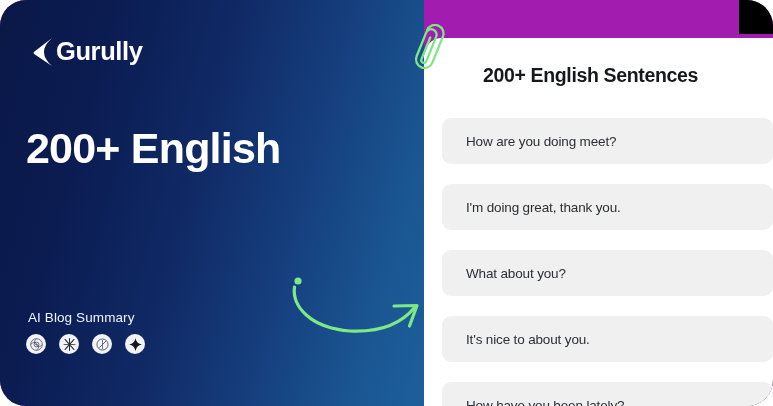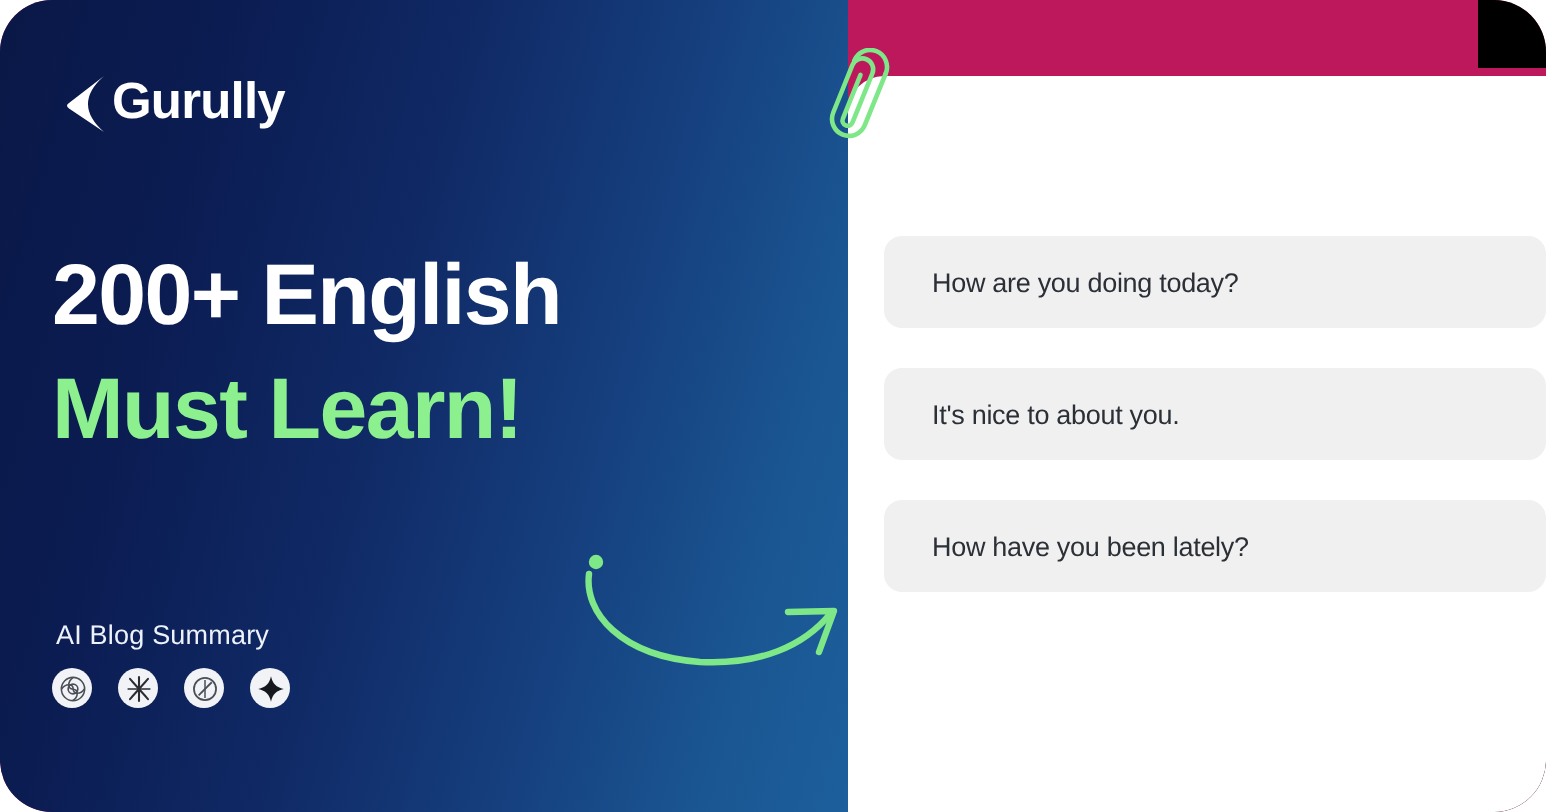--- a/index.html
+++ b/index.html
@@ -15,21 +15,21 @@
   }
 
   
   #card {
     position: absolute;
     left: 0; top: 0;
     width: 773px;
     height: 406px;
     border-radius: 26px;
     overflow: hidden;
-    background: #be185d;
+    background: #a21caf;
   }
 
   
   #corner-black-tr {
     position: absolute;
     right: 0; top: 0;
     width: 34px; height: 34px;
     background: #000000;
     z-index: 0;
   }
@@ -208,21 +208,20 @@
     <span>
       <svg id="logo-mark" viewBox="0 0 22 30">
         <path d="M21 1 L3.5 14.5 Q1.5 15.8 3.5 17.2 L21 29 Q13 22 13 15 Q13 8 21 1 Z" fill="#ffffff"></path>
       </svg>
     </span>
     <span id="logo-text">Gurully</span>
   </div>
 
   <div id="headline">
     <div>200+ English</div>
-    <div class="accent">Must Learn!</div>
   </div>
 
   <div id="subtitle">AI Blog Summary</div>
 
   <div id="ai-icons">
     <span class="ai-icon">
       <svg width="15" height="15" viewBox="0 0 16 16">
         <g fill="none" stroke="#4a4f57" stroke-width="0.85">
           <circle cx="8" cy="8" r="6.2"></circle>
           <path d="M8 1.9 C5 4 5 8 8 8.1 C11 8.2 11 12 8 14.1"></path>
@@ -259,22 +258,25 @@
     </span>
   </div>
 
   <svg id="arrow" viewBox="0 0 140 66">
     <circle cx="10" cy="5" r="3.6" fill="#7ee787"></circle>
     <path d="M6.5 11 C4 30 22 52 62 55 C92 56.5 114 47 127 31" fill="none" stroke="#7ee787" stroke-width="3.2" stroke-linecap="round"></path>
     <path d="M106 30 L129 29.5 L121.5 50" fill="none" stroke="#7ee787" stroke-width="3.2" stroke-linecap="round" stroke-linejoin="round"></path>
   </svg>
 
   <div id="right-panel">
+    <div id="panel-title">200+ English Sentences</div>
     <div id="sentence-list">
-      <div class="sentence-item">How are you doing today?</div>
+      <div class="sentence-item">How are you doing meet?</div>
+      <div class="sentence-item">I'm doing great, thank you.</div>
+      <div class="sentence-item">What about you?</div>
       <div class="sentence-item">It's nice to about you.</div>
       <div class="sentence-item">How have you been lately?</div>
     </div>
   </div>
 
   <svg id="paperclip" viewBox="0 0 46 54">
     <g fill="none" stroke="#7ee787" stroke-width="2.3" stroke-linecap="round" stroke-linejoin="round" transform="rotate(22 23 27)">
       <path d="M30.5 8.5 L30.5 36.5 A8.5 8.5 0 0 1 13.5 36.5 L13.5 11 A5.4 5.4 0 0 1 24.3 11 L24.3 37.5 A2.6 2.6 0 0 1 19.1 37.5 L19.1 14"></path>
       <path d="M30.5 8.5 A8.5 8.5 0 0 0 13.5 8.5"></path>
     </g>

